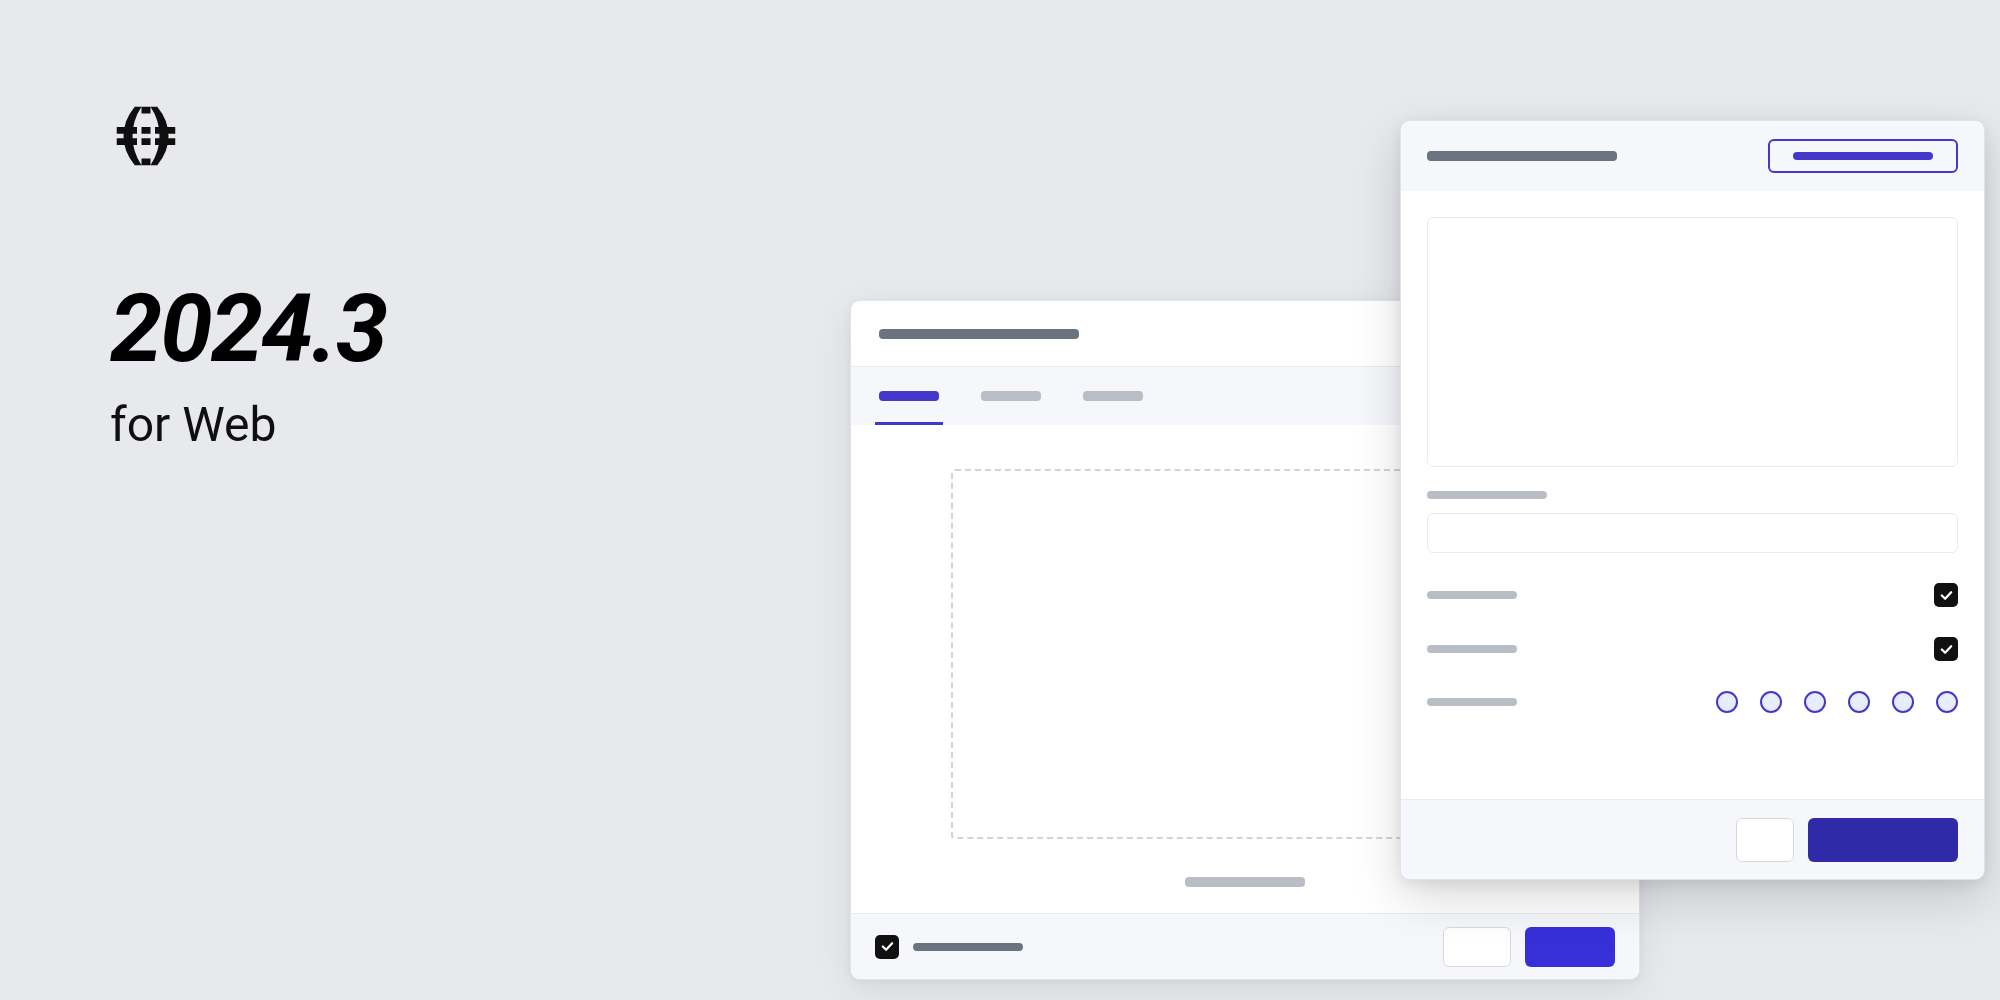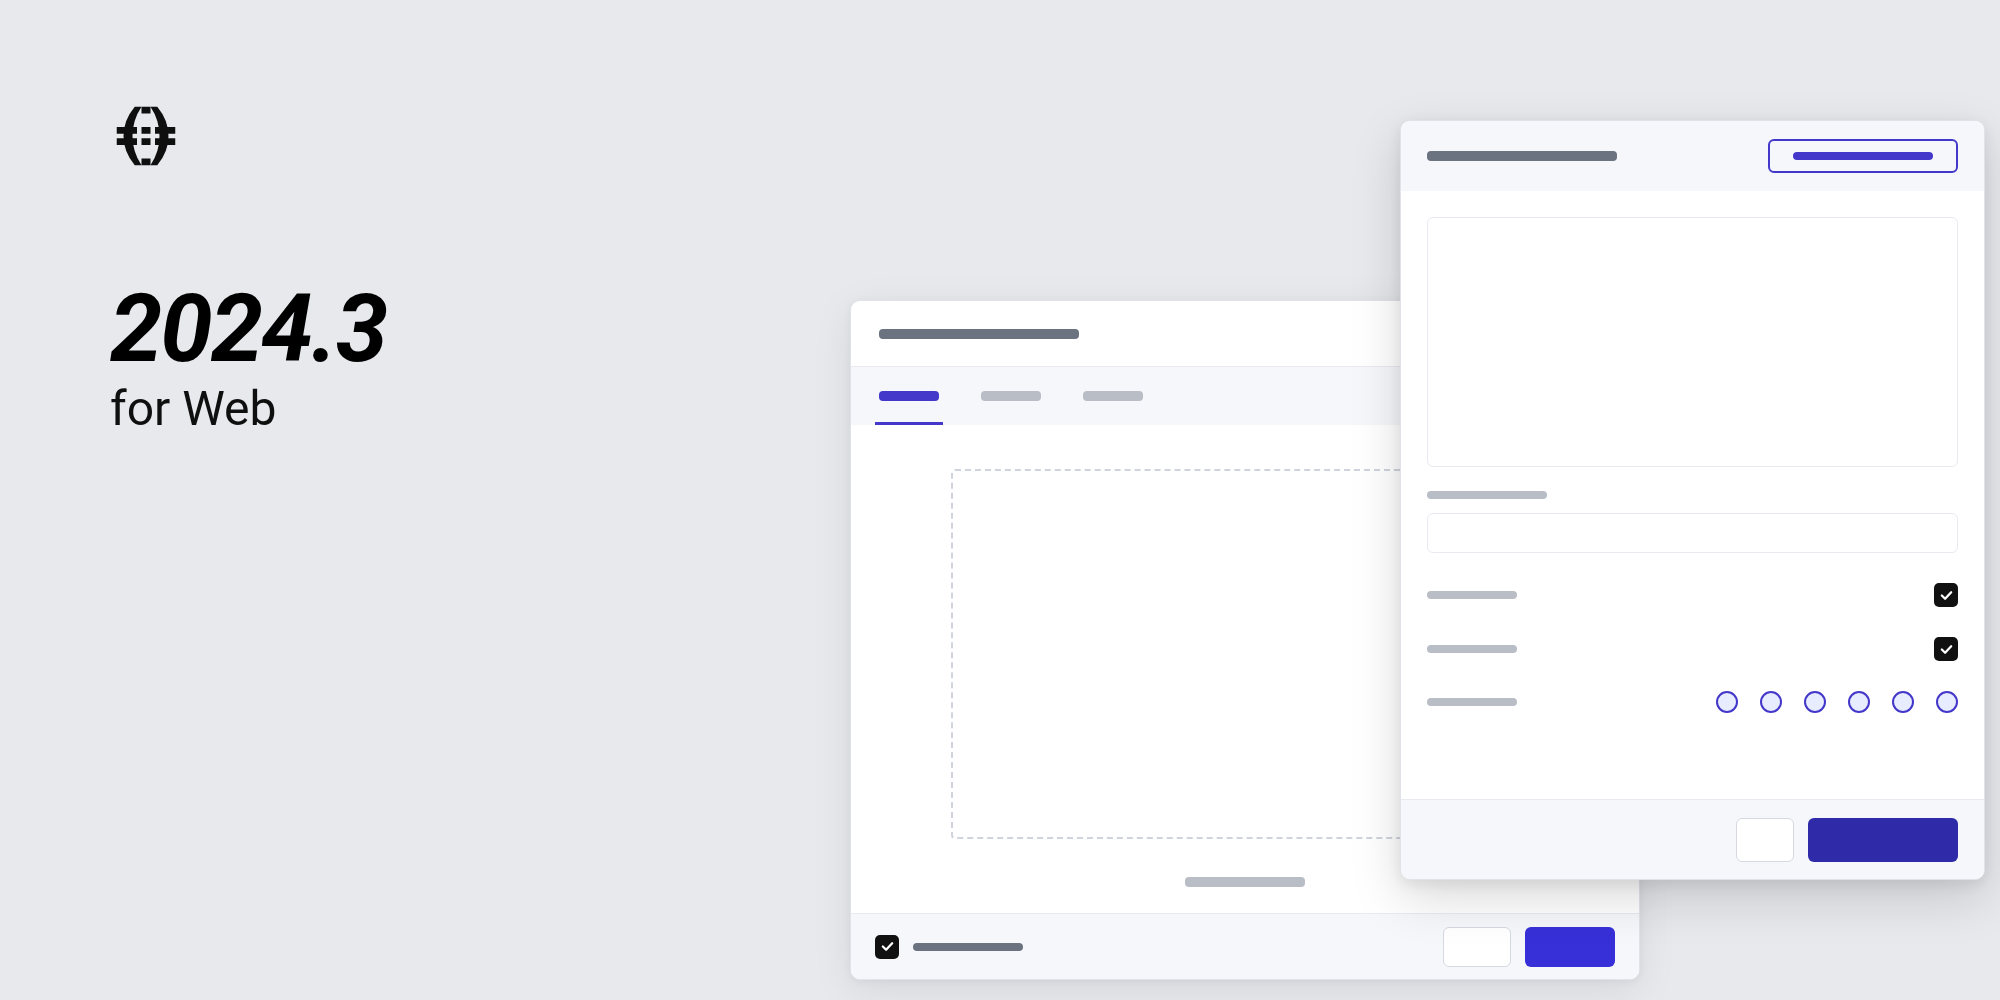--- a/index.html
+++ b/index.html
@@ -9,21 +9,21 @@
     background: #e7e9ed;
     font-family: -apple-system, BlinkMacSystemFont, "Segoe UI", Roboto, Helvetica, Arial, sans-serif;
     position: relative;
     overflow: hidden;
   }
 
   
   .hero { position: absolute; left: 110px; top: 100px; }
   .globe { width: 72px; height: 72px; display: block; }
   .hero h1 { font-size: 94px; font-weight: 700; letter-spacing: -2px; color: #000000; margin-top: 110px; line-height: 1; font-style: italic; }
-  .hero h2 { font-size: 48px; font-weight: 400; color: #0f0f0f; margin-top: 4px; }
+  .hero h2 { font-size: 48px; font-weight: 400; color: #0f0f0f; margin-top: 20px; }
 
   
   .win-back {
     position: absolute;
     left: 850px; top: 300px;
     width: 790px; height: 680px;
     background: #fff;
     border-radius: 10px;
     box-shadow: 0 10px 40px rgba(0,0,0,.08), 0 2px 8px rgba(0,0,0,.05);
     border: 1px solid #e0e3ea;

